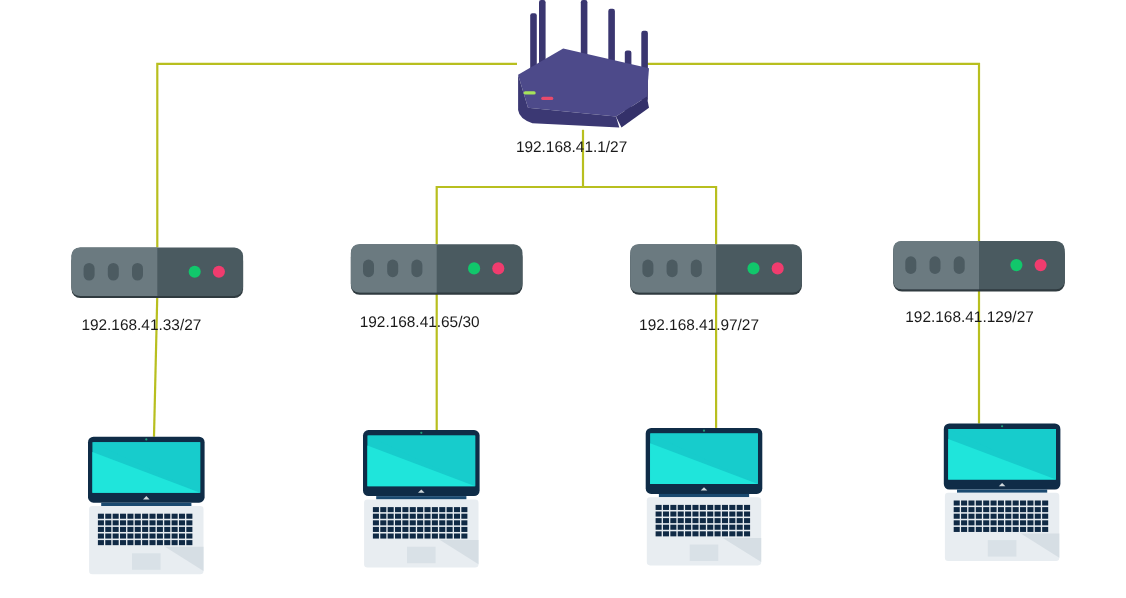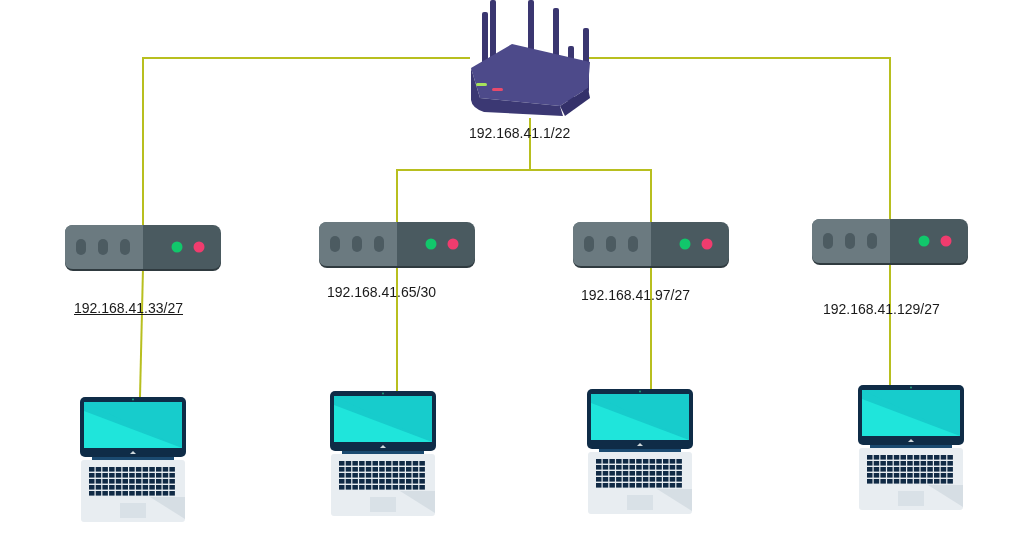--- a/index.html
+++ b/index.html
@@ -381,17 +381,17 @@
         <rect x="920.6" y="479" width="5.5" height="4.6" fill="#102a45"></rect>
         <rect x="927.3" y="479" width="5.5" height="4.6" fill="#102a45"></rect>
         <rect x="934" y="479" width="5.5" height="4.6" fill="#102a45"></rect>
         <rect x="940.7" y="479" width="5.5" height="4.6" fill="#102a45"></rect>
         <rect x="947.4" y="479" width="5.5" height="4.6" fill="#102a45"></rect>
         <rect x="898" y="491" width="26" height="15" fill="#d9e1e7"></rect>
       </g>
     </g>
 </svg>
 
-<div class="ip-label" style="left:469px; top:125px;">192.168.41.1/22</div>
-<div class="ip-label" style="left:74px; top:300px;text-decoration:underline;">192.168.41.33/27</div>
+<div class="ip-label" style="left:469px; top:125px;">192.168.41.1/27</div>
+<div class="ip-label" style="left:74px; top:287px;">192.168.41.33/27</div>
 <div class="ip-label" style="left:327px; top:284px;">192.168.41.65/30</div>
 <div class="ip-label" style="left:581px; top:287px;">192.168.41.97/27</div>
-<div class="ip-label" style="left:823px; top:280px;margin-top:21px;">192.168.41.129/27</div>
+<div class="ip-label" style="left:823px; top:280px;">192.168.41.129/27</div>
 
 </body></html>

